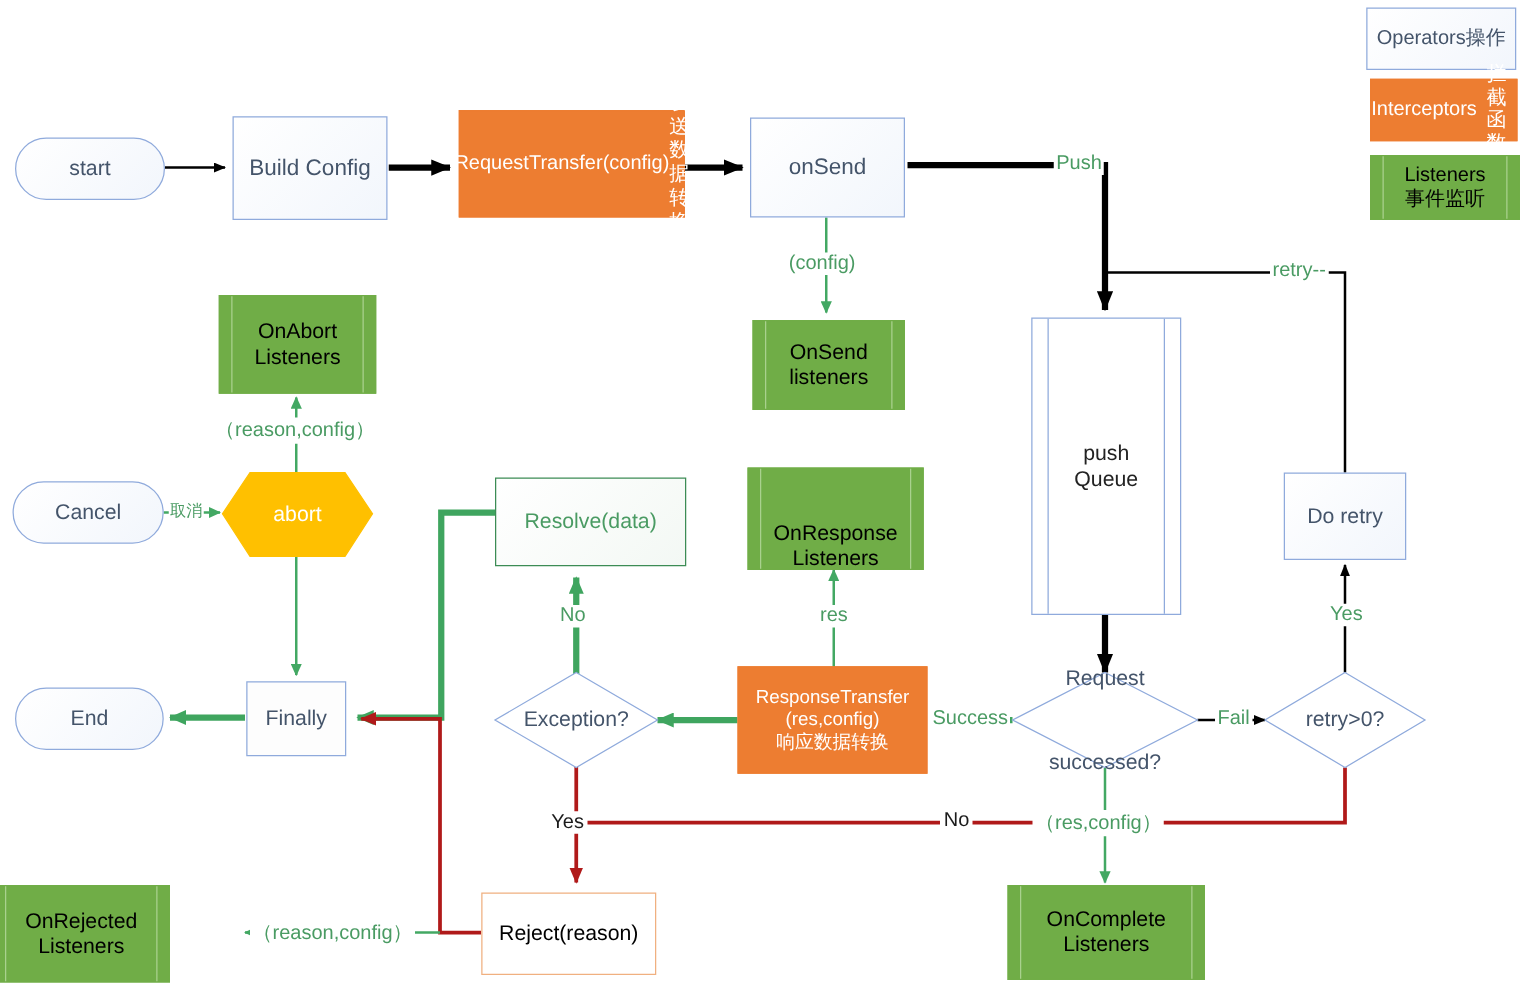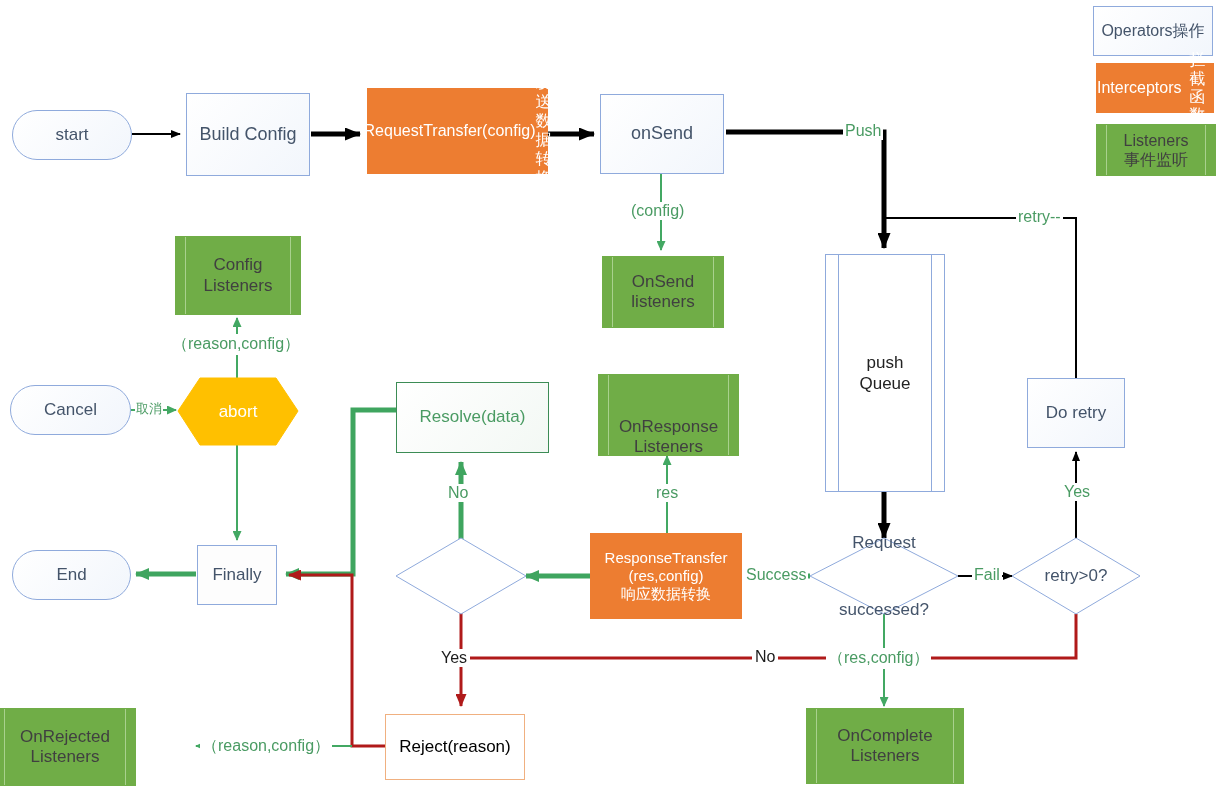--- a/index.html
+++ b/index.html
@@ -3,21 +3,21 @@
 <meta charset="utf-8">
 <style>
   html,body{margin:0;padding:0;background:#ffffff;}
   body{width:1218px;height:787px;font-family:"Liberation Sans","DejaVu Sans",sans-serif;}
   #stage{position:relative;width:1218px;height:787px;overflow:hidden;background:#fff;}
   svg#wires{position:absolute;left:0;top:0;width:1218px;height:787px;}
   .node{position:absolute;box-sizing:border-box;display:flex;align-items:center;justify-content:center;text-align:center;line-height:1.18;}
   .op{background:linear-gradient(135deg,#ffffff 0%,#f2f6fc 100%);border:1px solid #8faadc;color:#44546a;}
   .pill{border-radius:999px;}
   .interceptor{background:#ed7d31;color:#ffffff;border:1px solid #ed7d31;}
-  .listener{background:#70ad47;color:#404040;border:1px solid #70ad47;position:absolute;text-decoration:underline;}
+  .listener{background:#70ad47;color:#000000;border:1px solid #70ad47;position:absolute;text-decoration:underline;}
   .listener .inner{position:absolute;left:0;top:0;right:0;bottom:0;display:flex;align-items:center;justify-content:center;text-align:center;flex-direction:column;line-height:1.2;}
   .listener:before,.listener:after{content:"";position:absolute;top:0;bottom:0;width:1px;background:#a9d18e;}
   .listener:before{left:9px;}
   .listener:after{right:9px;}
   .diamond{position:absolute;}
   .diamond .dlabel{position:absolute;left:0;top:0;right:0;bottom:0;display:flex;flex-direction:column;align-items:center;justify-content:center;color:#44546a;text-align:center;line-height:1.15;}
   .hexlabel{position:absolute;left:0;top:0;right:0;bottom:0;display:flex;align-items:center;justify-content:center;color:#ffffff;}
   .queue{position:absolute;border:1px solid #8faadc;background:#fff;}
   .queue:before,.queue:after{content:"";position:absolute;top:0;bottom:0;width:1px;background:#8faadc;}
   .queue:before{left:12px;}
@@ -184,39 +184,44 @@
     </div>
   </div>
 
   <div class="listener" style="left:806px;top:708px;width:156px;height:74px;">
     <div class="inner" style="font-size:17px;">
       <span>OnComplete</span>
       <span>Listeners</span>
     </div>
   </div>
 
+  <div class="diamond" style="left:396px;top:538px;width:130px;height:76px;">
+    <div class="dlabel" style="font-size:17px;">
+        <span>Exception?</span>
+      </div>
+  </div>
 
   <div class="node resolvebox" style="left:396px;top:382px;width:153px;height:71px;font-size:17px;">
       <span>Resolve(data)</span>
     </div>
 
   <div class="node rejectbox" style="left:385px;top:714px;width:140px;height:66px;font-size:17px;">
       <span>Reject(reason)</span>
     </div>
 
   <div class="listener" style="left:-6px;top:708px;width:140px;height:76px;">
     <div class="inner" style="font-size:17px;">
       <span>OnRejected</span>
       <span>Listeners</span>
     </div>
   </div>
 
   <div class="listener" style="left:175px;top:236px;width:124px;height:77px;">
     <div class="inner" style="font-size:17px;">
-      <span>Config</span>
+      <span>OnAbort</span>
       <span>Listeners</span>
     </div>
   </div>
 
   <div class="hexlabel" style="left:178px;top:378px;width:120px;height:67px;font-size:17px;">
       <span>abort</span>
     </div>
 
   <div class="node op pill" style="left:10px;top:385px;width:121px;height:50px;font-size:17px;">
       <span>Cancel</span>

